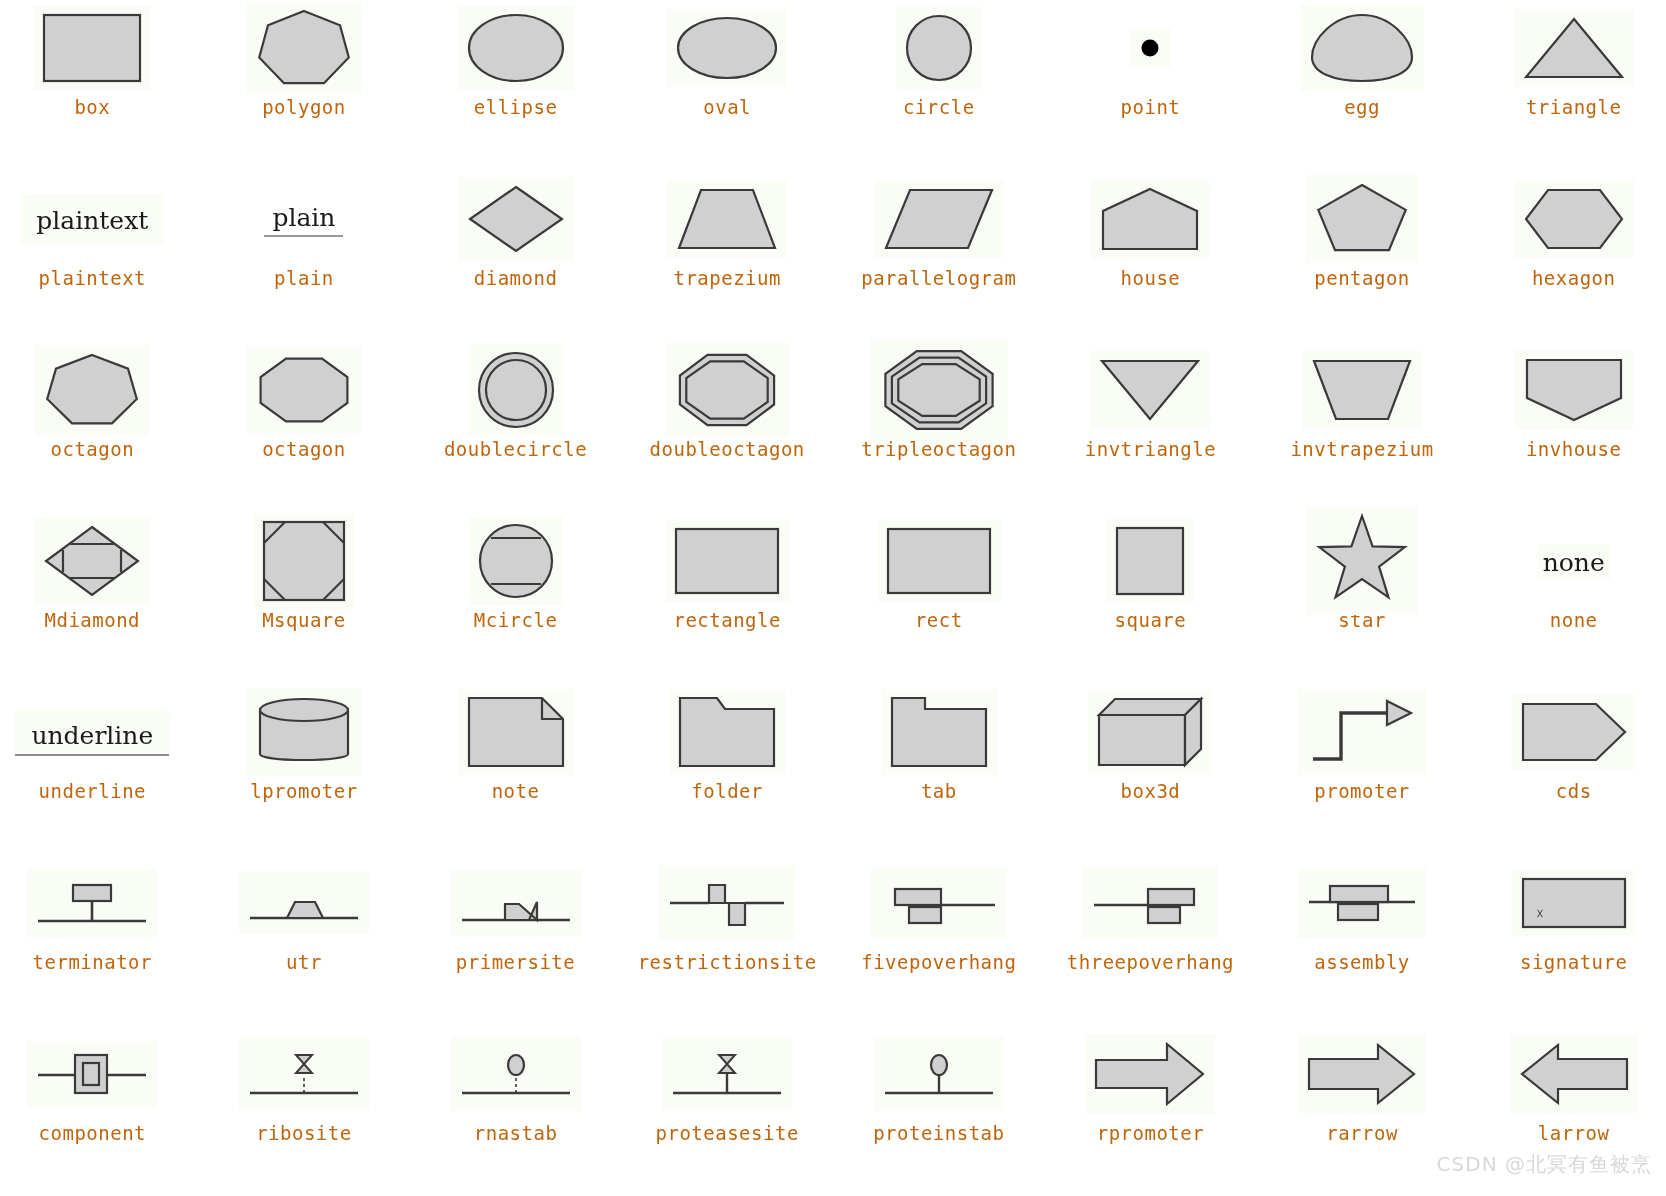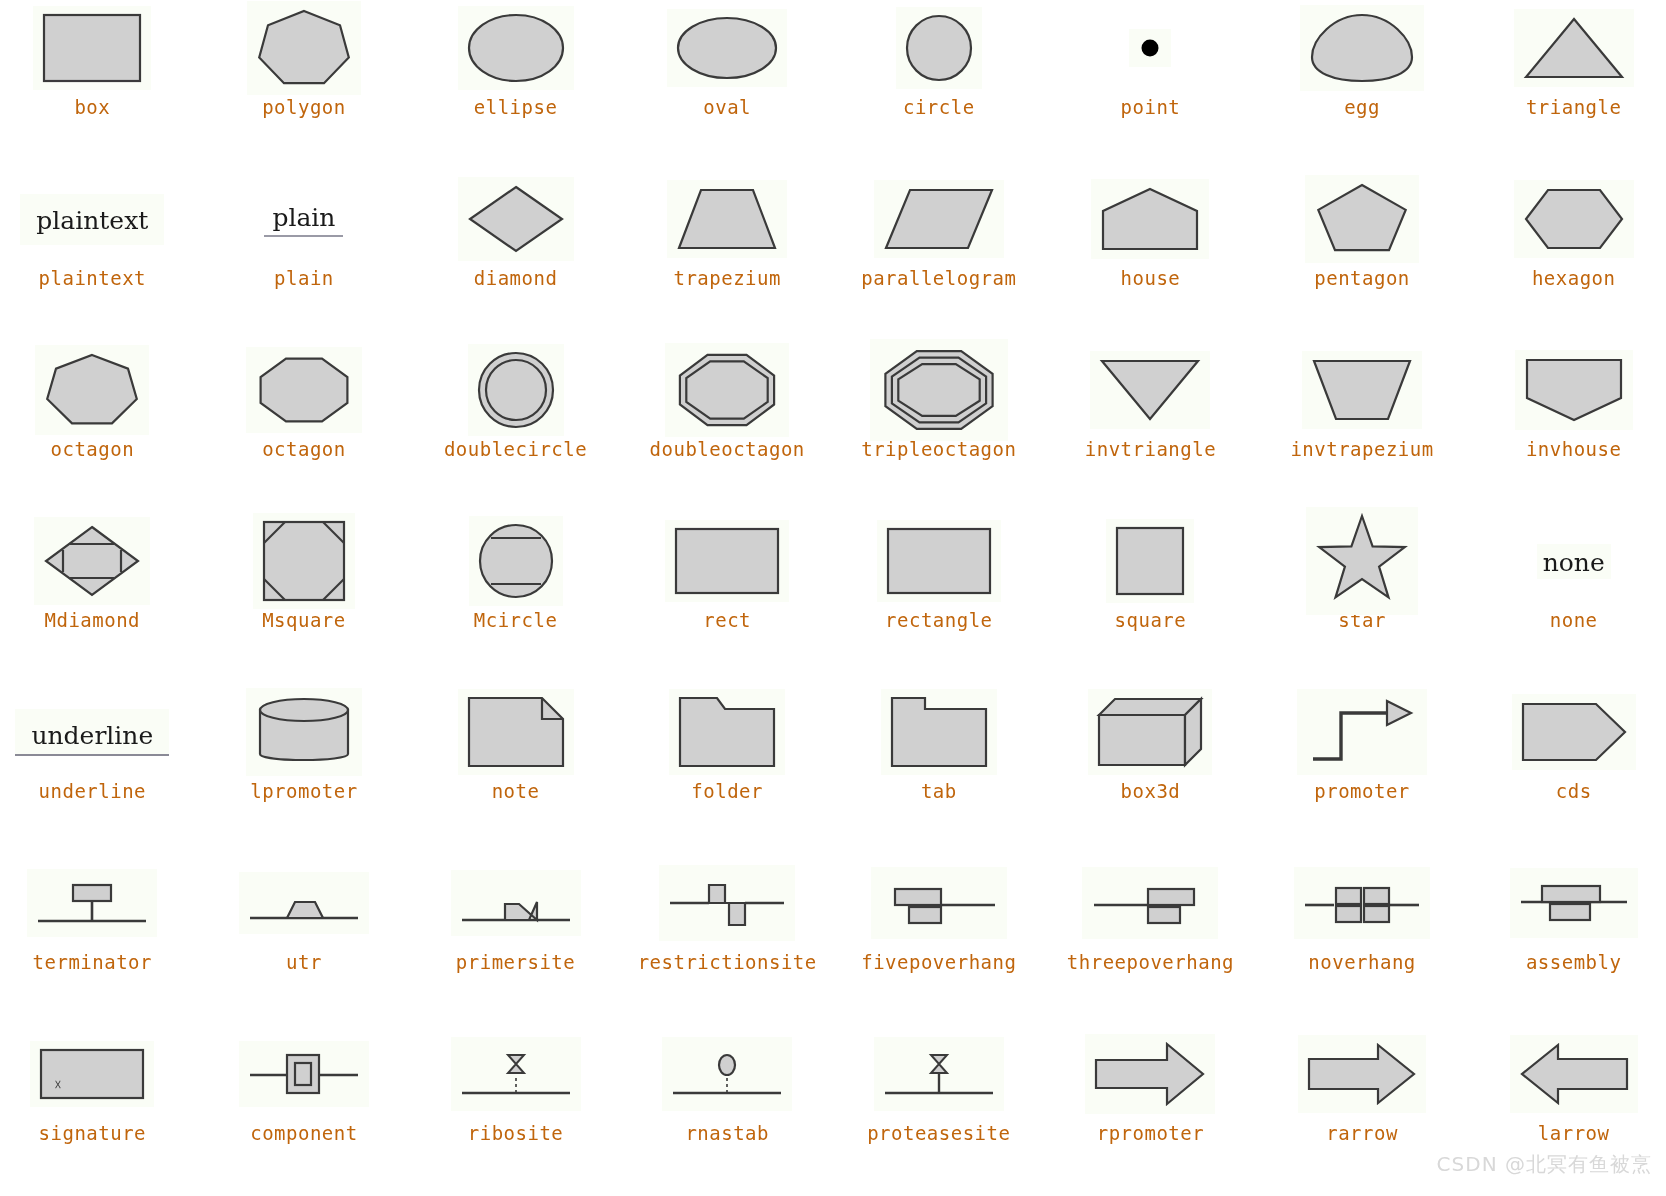--- a/index.html
+++ b/index.html
@@ -347,31 +347,31 @@
       <div class="label">Mcircle</div>
     </div>
     <div class="cell">
       <div class="shapebox">
         <div style="background: rgb(250, 253, 246); padding: 8px 10px; display: flex; align-items: center; justify-content: center;">
           <svg width="104" height="66" viewBox="0 0 104 66" style="overflow:visible">
             <rect x="1" y="1" width="102" height="64" fill="#d0d0d0" stroke="#3a3a3a" stroke-width="2.2"></rect>
           </svg>
         </div>
       </div>
-      <div class="label">rect</div>
+      <div class="label">rectangle</div>
     </div>
     <div class="cell">
       <div class="shapebox">
         <div style="background: rgb(250, 253, 246); padding: 8px 10px; display: flex; align-items: center; justify-content: center;">
           <svg width="104" height="66" viewBox="0 0 104 66" style="overflow:visible">
             <rect x="1" y="1" width="102" height="64" fill="#d0d0d0" stroke="#3a3a3a" stroke-width="2.2"></rect>
           </svg>
         </div>
       </div>
-      <div class="label">rectangle</div>
+      <div class="label">rect</div>
     </div>
     <div class="cell">
       <div class="shapebox">
         <div style="background: rgb(250, 253, 246); padding: 8px 10px; display: flex; align-items: center; justify-content: center;">
           <svg width="68" height="68" viewBox="0 0 68 68" style="overflow:visible">
             <rect x="1" y="1" width="66" height="66" fill="#d0d0d0" stroke="#3a3a3a" stroke-width="2.2"></rect>
           </svg>
         </div>
       </div>
       <div class="label">square</div>
@@ -539,35 +539,20 @@
             <rect x="56" y="14" width="46" height="16" fill="#d0d0d0" stroke="#3a3a3a" stroke-width="2.2"></rect>
             <rect x="56" y="32" width="32" height="16" fill="#d0d0d0" stroke="#3a3a3a" stroke-width="2.2"></rect>
           </svg>
         </div>
       </div>
       <div class="label">threepoverhang</div>
     </div>
     <div class="cell">
       <div class="shapebox">
         <div style="background: rgb(250, 253, 246); padding: 8px 10px; display: flex; align-items: center; justify-content: center;">
-          <svg width="116" height="56" viewBox="0 0 116 56" style="overflow:visible">
-            <line x1="1" y1="30" x2="30" y2="30" stroke="#3a3a3a" stroke-width="2.6"></line>
-            <line x1="86" y1="30" x2="115" y2="30" stroke="#3a3a3a" stroke-width="2.6"></line>
-            <rect x="32" y="13" width="25" height="16" fill="#d0d0d0" stroke="#3a3a3a" stroke-width="2.2"></rect>
-            <rect x="60" y="13" width="25" height="16" fill="#d0d0d0" stroke="#3a3a3a" stroke-width="2.2"></rect>
-            <rect x="32" y="31" width="25" height="16" fill="#d0d0d0" stroke="#3a3a3a" stroke-width="2.2"></rect>
-            <rect x="60" y="31" width="25" height="16" fill="#d0d0d0" stroke="#3a3a3a" stroke-width="2.2"></rect>
-          </svg>
-        </div>
-      </div>
-      <div class="label">noverhang</div>
-    </div>
-    <div class="cell">
-      <div class="shapebox">
-        <div style="background: rgb(250, 253, 246); padding: 8px 10px; display: flex; align-items: center; justify-content: center;">
           <svg width="108" height="54" viewBox="0 0 108 54" style="overflow:visible">
             <line x1="1" y1="26" x2="107" y2="26" stroke="#3a3a3a" stroke-width="2.6"></line>
             <rect x="22" y="10" width="58" height="16" fill="#d0d0d0" stroke="#3a3a3a" stroke-width="2.2"></rect>
             <rect x="30" y="28" width="40" height="16" fill="#d0d0d0" stroke="#3a3a3a" stroke-width="2.2"></rect>
           </svg>
         </div>
       </div>
       <div class="label">assembly</div>
     </div>
     <div class="cell">
@@ -621,20 +606,32 @@
       <div class="shapebox">
         <div style="background: rgb(250, 253, 246); padding: 8px 10px; display: flex; align-items: center; justify-content: center;">
           <svg width="110" height="58" viewBox="0 0 110 58" style="overflow:visible">
             <line x1="1" y1="48" x2="109" y2="48" stroke="#3a3a3a" stroke-width="2.6"></line>
             <line x1="55" y1="48" x2="55" y2="28" stroke="#3a3a3a" stroke-width="2.4"></line>
             <path d="M47,10 L63,10 L47,28 L63,28 Z" fill="#d0d0d0" stroke="#3a3a3a" stroke-width="2"></path>
           </svg>
         </div>
       </div>
       <div class="label">proteasesite</div>
+    </div>
+    <div class="cell">
+      <div class="shapebox">
+        <div style="background: rgb(250, 253, 246); padding: 8px 10px; display: flex; align-items: center; justify-content: center;">
+          <svg width="110" height="58" viewBox="0 0 110 58" style="overflow:visible">
+            <line x1="1" y1="48" x2="109" y2="48" stroke="#3a3a3a" stroke-width="2.6"></line>
+            <line x1="55" y1="48" x2="55" y2="30" stroke="#3a3a3a" stroke-width="2.4"></line>
+            <ellipse cx="55" cy="20" rx="8" ry="10" fill="#d0d0d0" stroke="#3a3a3a" stroke-width="2.2"></ellipse>
+          </svg>
+        </div>
+      </div>
+      <div class="label">proteinstab</div>
     </div>
     <div class="cell">
       <div class="shapebox">
         <div style="background: rgb(250, 253, 246); padding: 8px 10px; display: flex; align-items: center; justify-content: center;">
           <svg width="110" height="64" viewBox="0 0 110 64" style="overflow:visible">
             <polygon points="1,18 72,18 72,2 108,32 72,62 72,46 1,46" fill="#d0d0d0" stroke="#3a3a3a" stroke-width="2.2" stroke-linejoin="miter"></polygon>
           </svg>
         </div>
       </div>
       <div class="label">rpromoter</div>

